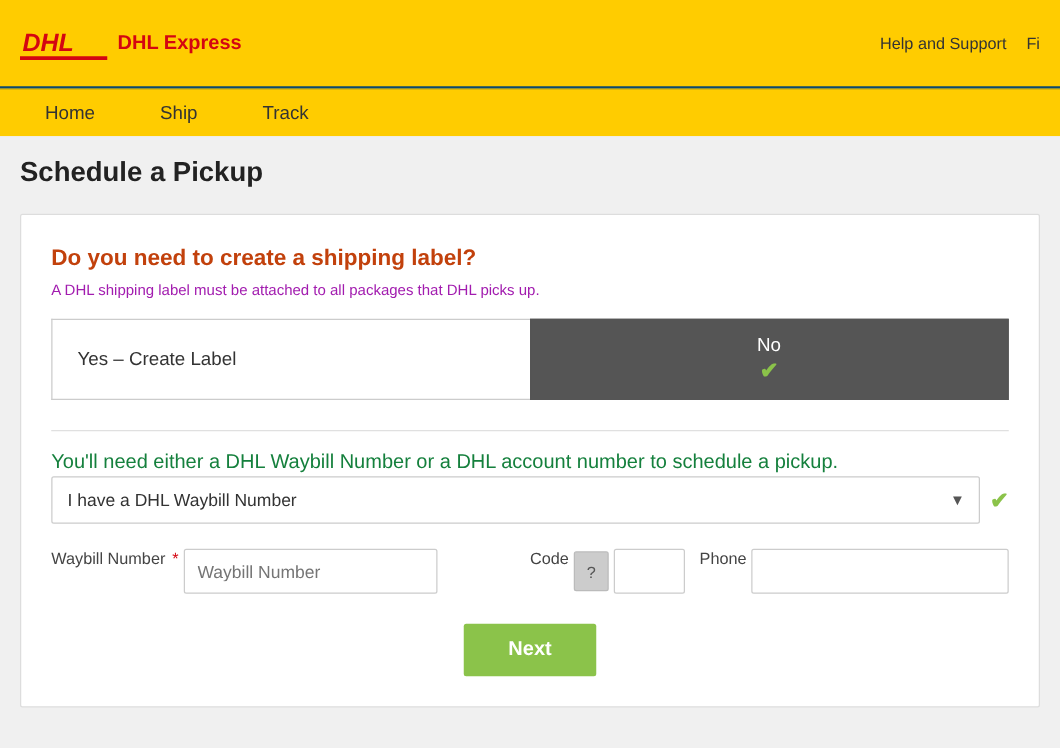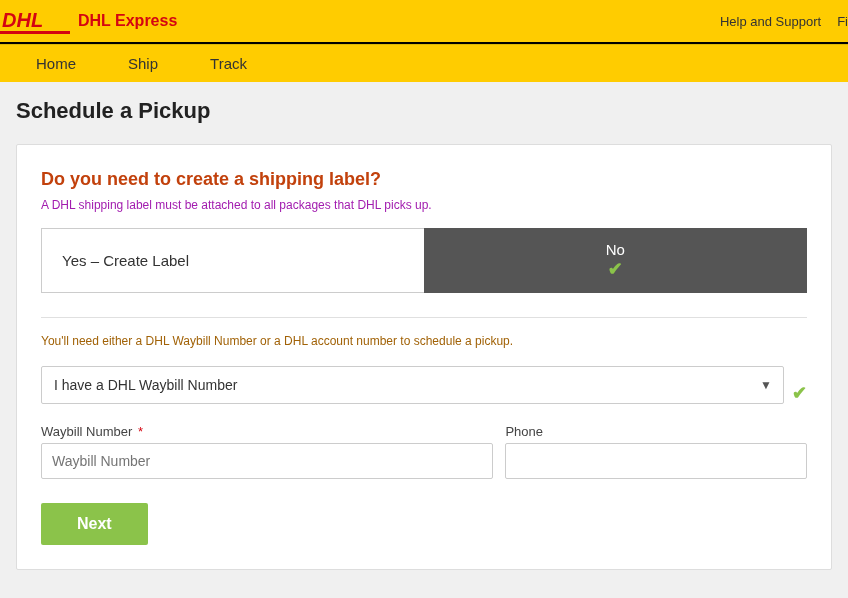--- a/index.html
+++ b/index.html
@@ -3,23 +3,23 @@
   <meta charset="utf-8">
   <style>
     * { box-sizing: border-box; margin: 0; padding: 0; }
     body { font-family: Arial, sans-serif; background: #f0f0f0; font-size: 14px; }
 
     
     .header {
       background: #FFCC00;
       display: flex;
       align-items: center;
-      padding: 8px 0;
-      height: 44px;
-      border-bottom: 2px solid #000000;
+      padding: 8px 16px;
+      height: 71px;
+      border-bottom: 2px solid #0c4a6e;
     }
     .header-logo {
       display: flex;
       align-items: center;
       gap: 8px;
     }
     .header-brand {
       color: #D40511;
       font-weight: bold;
       font-size: 16px;
@@ -122,28 +122,28 @@
     .toggle-btn:first-child {
       border-right: none;
     }
 
     
     .waybill-section {
       border-top: 1px solid #e0e0e0;
       padding-top: 16px;
     }
     .waybill-note {
-      font-size: 12px;
-      color: #a16207;
-      margin-bottom: 18px;
+      font-size: 16px;
+      color: #15803d;
+      margin-bottom: 2px;
     }
 
     .select-row {
       display: flex;
-      align-items: flex-end;
+      align-items: center;
       gap: 8px;
       margin-bottom: 20px;
     }
     .select-wrapper {
       flex: 1;
       position: relative;
     }
     .select-wrapper select {
       width: 100%;
       padding: 10px 12px;
@@ -172,21 +172,21 @@
     }
 
     
     .fields-row {
       display: flex;
       gap: 12px;
       align-items: flex-end;
     }
     .field-group {
       display: flex;
-      flex-direction: column;
+      flex-direction: row;
       gap: 4px;
     }
     .field-group.waybill-field { flex: 3; }
     .field-group.code-field { flex: 1; }
     .field-group.phone-field { flex: 2; }
 
     .field-label {
       font-size: 13px;
       color: #444;
     }
@@ -219,21 +219,21 @@
       color: #555;
       display: flex;
       align-items: center;
       justify-content: center;
       flex-shrink: 0;
     }
 
     
     .action-row {
       display: flex;
-      justify-content: flex-start;
+      justify-content: center;
       margin-top: 24px;
     }
     .next-btn {
       background: #8BC34A;
       color: #fff;
       border: none;
       padding: 12px 36px;
       font-size: 16px;
       font-weight: bold;
       cursor: pointer;
@@ -298,20 +298,27 @@
         <div class="field-group waybill-field">
           <label class="field-label">
             <span>Waybill Number</span>
             <span class="field-required">*</span>
           </label>
           <div class="field-input-row">
             <input type="text" class="form-input" placeholder="Waybill Number" style="">
           </div>
         </div>
 
+        <div class="field-group code-field">
+          <label class="field-label">Code</label>
+          <div class="field-input-row">
+            <button class="help-btn">?</button>
+            <input type="text" class="form-input" style="">
+          </div>
+        </div>
 
         <div class="field-group phone-field">
           <label class="field-label">Phone</label>
           <input type="text" class="form-input" style="">
         </div>
       </div>
 
       <div class="action-row">
         <button class="next-btn">Next</button>
       </div>

